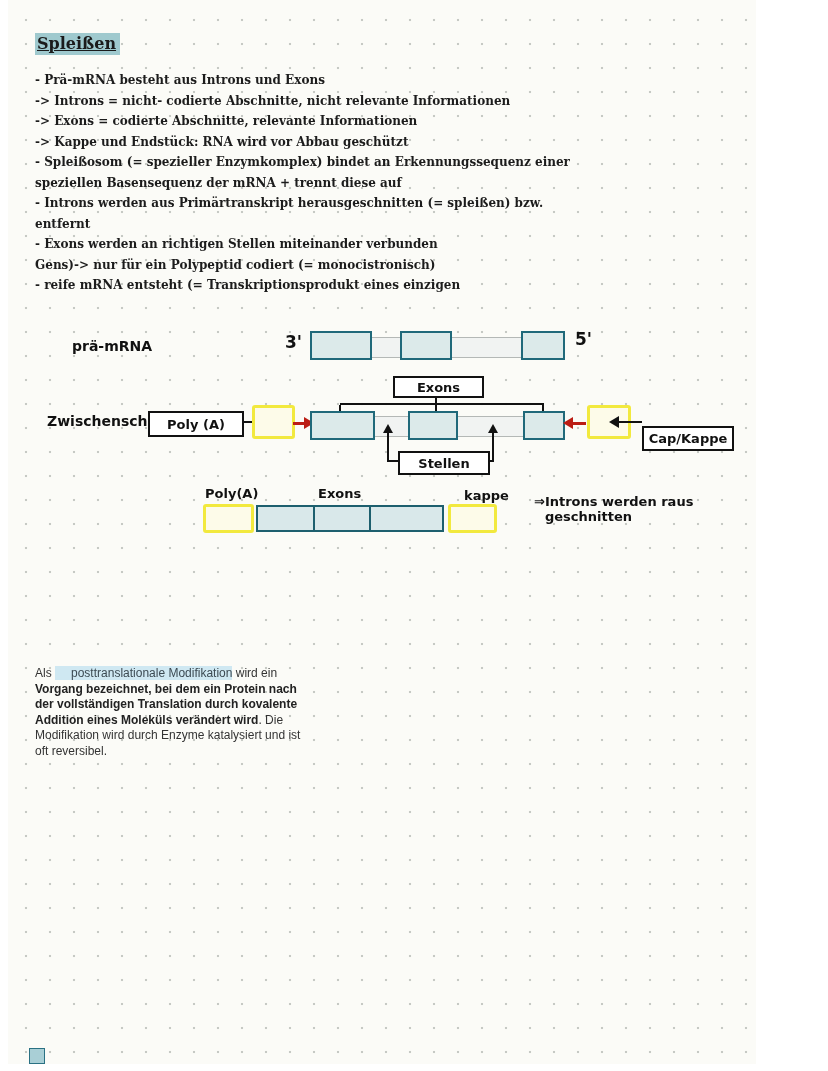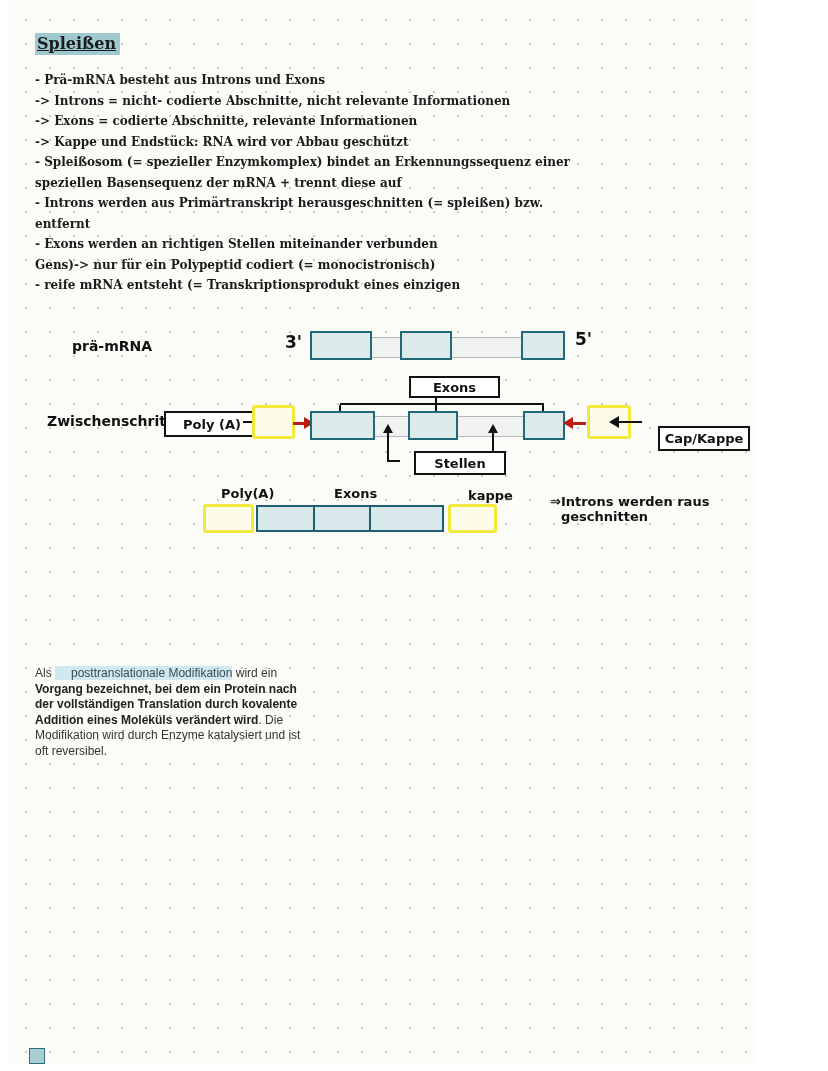--- a/index.html
+++ b/index.html
@@ -14,21 +14,21 @@
   .edge-strip{position:absolute; background:#ffffff;}
   .title{
     position:absolute; left:35px; top:33px;
     font-size:16px; font-weight:bold; color:#1b1b1b;
     background:#9fc9ce; padding:1px 4px 2px 2px;
     text-decoration:underline;
   }
   .notes{position:absolute; left:35px; top:70px; width:720px;
     font-size:12px; line-height:20.5px; color:#1c1c1c;font-weight:bold;}
   .hand{font-family:"DejaVu Sans", sans-serif; font-weight:700; color:#111;}
-  .hand13{font-size:13px;margin-left:16px;}
+  .hand13{font-size:13px;}
   .hand14{font-size:14px;}
   .hand16{font-size:17px;}
   .abs{position:absolute;}
   .exon-box{position:absolute; background:#dceaea; border:2px solid #20697a;}
   .intron-band{position:absolute; background:#f1f3f2; border:1.5px solid #b4b8b6;}
   .label-box{position:absolute; background:#ffffff; border:2px solid #111;
     display:flex; align-items:center; justify-content:center;}
   .yellow-box{position:absolute; background:#fdfbe9; border:3px solid #f2e93e; border-radius:3px;}
   .result-strip{position:absolute; background:#d9e8ea; border:2px solid #1d5f6e;}
   .divider{position:absolute; top:0; bottom:0; width:2px; background:#1d5f6e;}
@@ -110,21 +110,21 @@
   <div class="tri tri-up" style="left:383px; top:424px;"></div>
   <div class="line" style="left:387px; top:432px; width:2px; height:30px;"></div>
   <div class="line" style="left:387px; top:460px; width:13px; height:2px;"></div>
   <div class="tri tri-up" style="left:488px; top:424px;"></div>
   <div class="line" style="left:492px; top:432px; width:2px; height:30px;"></div>
   <div class="line" style="left:488px; top:460px; width:6px; height:2px;"></div>
   <div class="label-box hand hand13" style="left:398px; top:451px; width:88px; height:20px;">Stellen</div>
 
   <div class="abs hand hand13" style="left:205px; top:486px;">Poly(A)</div>
   <div class="abs hand hand13" style="left:318px; top:486px;">Exons</div>
-  <div class="abs hand hand13" style="left:452px; top:488px;">kappe</div>
+  <div class="abs hand hand13" style="left:464px; top:488px;">kappe</div>
 
   <div class="yellow-box" style="left:203px; top:504px; width:45px; height:23px;"></div>
   <div class="result-strip" style="left:256px; top:505px; width:184px; height:23px;">
     <div class="divider" style="left:55px;"></div>
     <div class="divider" style="left:111px;"></div>
   </div>
   <div class="yellow-box" style="left:448px; top:504px; width:43px; height:23px;"></div>
 
   <div class="abs hand hand13" style="left:534px; top:494px;">⇒Introns werden raus</div>
   <div class="abs hand hand13" style="left:545px; top:509px;">geschnitten</div>

